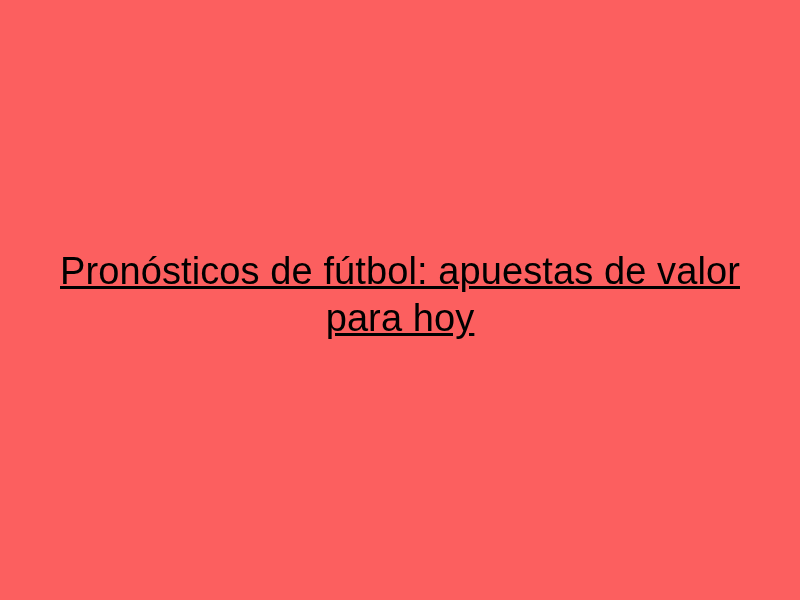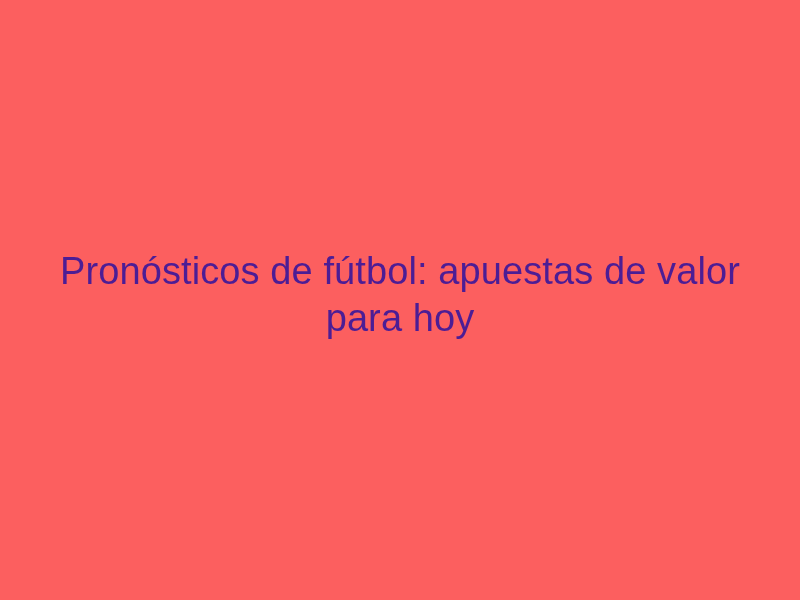--- a/index.html
+++ b/index.html
@@ -50,17 +50,17 @@
     word-wrap: break-word;
   }
 </style>
 </head>
 <body>
 
 <div class="hero-card" style="background-color: rgb(252, 95, 95);">
 
   <div class="hero-title-block">
 
-    <h1 class="hero-title" style="color: #4c1d95;">Pronósticos de fútbol: apuestas de valor para hoy</h1>
+    <h1 class="hero-title" style="color: #000000; text-decoration: underline;">Pronósticos de fútbol: apuestas de valor para hoy</h1>
 
   </div>
 
 </div>
 
 </body></html>

